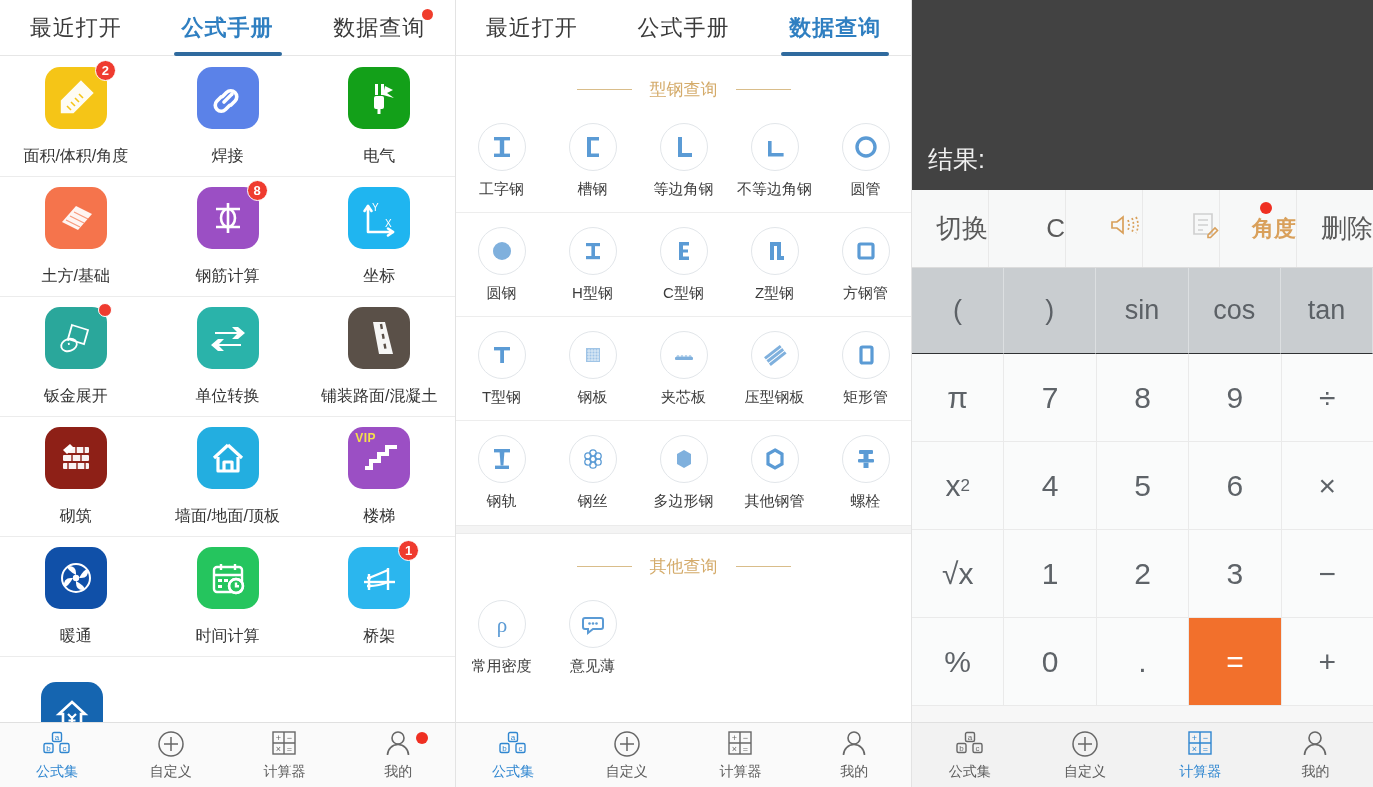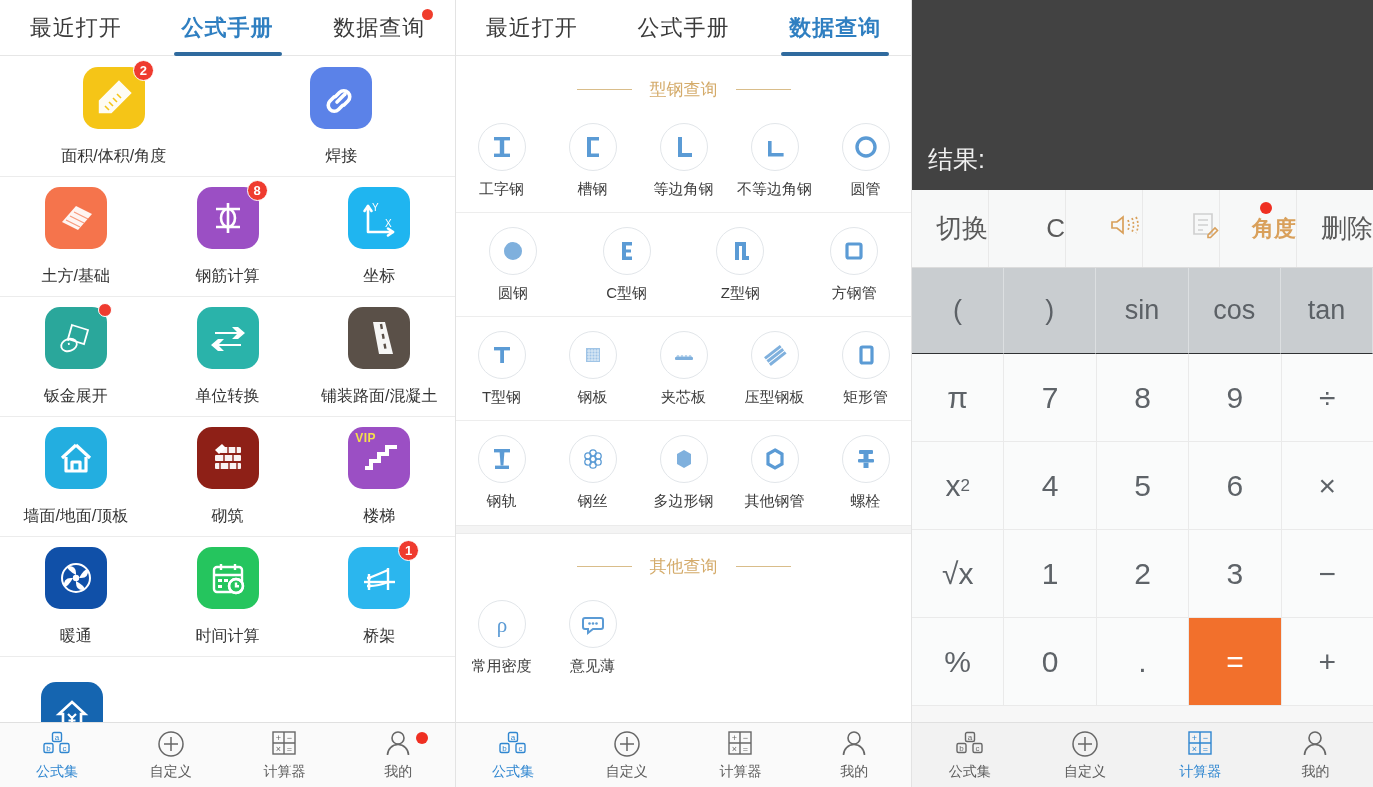--- a/index.html
+++ b/index.html
@@ -141,20 +141,35 @@
                 <g stroke="#fff" stroke-width="3.6" fill="none" stroke-linecap="round">
                   <path d="M17 27 l-4 4 a6 6 0 0 0 8.5 8.5 l4-4" transform="translate(-2,-6)"></path>
                   <path d="M27 17 l4-4 a6 6 0 0 0-8.5-8.5 l-4 4" transform="translate(-2,12) rotate(0)"></path>
                   <path d="M18 26 L26 18"></path>
                 </g>
               </svg>
 
         </div>
         <div class="flabel">焊接</div>
       </div>
+          <div class="fcell">
+        <div class="ficon" style="background:#13a019">
+          <svg width="44" height="44" viewBox="0 0 44 44">
+                <g fill="#fff">
+                  <rect x="17" y="20" width="10" height="13" rx="2"></rect>
+                  <rect x="18" y="8" width="3" height="11"></rect>
+                  <rect x="24" y="8" width="3" height="11"></rect>
+                  <rect x="20.5" y="32" width="3" height="6"></rect>
+                  <path d="M28 10 L36 14 L30 17 L37 22 L26 19 Z"></path>
+                </g>
+              </svg>
+
+        </div>
+        <div class="flabel">电气</div>
+      </div>
         </div>
         <div class="frow">
           <div class="fcell">
         <div class="ficon" style="background:#f5744c">
           <svg width="44" height="44" viewBox="0 0 44 44">
                 <g fill="#fff" opacity=".93">
                   <path d="M8 26 L22 10 L38 18 L24 34 Z"></path>
                 </g>
                 <g stroke="#f5744c" stroke-width="1.2" opacity=".7">
                   <path d="M12 24 L26 31 M16 20 L30 27 M20 16 L34 23"></path>
@@ -230,48 +245,48 @@
                   <path d="M24 8 L29 36"></path>
                 </g>
               </svg>
 
         </div>
         <div class="flabel">铺装路面/混凝土</div>
       </div>
         </div>
         <div class="frow">
           <div class="fcell">
+        <div class="ficon" style="background:#8e2017">
+          <svg width="44" height="44" viewBox="0 0 44 44">
+                <g fill="#fff" opacity=".95">
+                  <rect x="9" y="19" width="26" height="6" rx="1"></rect>
+                  <rect x="9" y="27" width="26" height="6" rx="1"></rect>
+                  <rect x="14" y="11" width="21" height="6" rx="1"></rect>
+                </g>
+                <g stroke="#8e2017" stroke-width="1.4">
+                  <path d="M18 19 v6 M27 19 v6 M14 27 v6 M23 27 v6 M31 27 v6 M22 11 v6 M30 11 v6"></path>
+                </g>
+                <path d="M9 14 L16 8 L20 12 L13 18 Z" fill="#fff"></path>
+              </svg>
+
+        </div>
+        <div class="flabel">砌筑</div>
+      </div>
+          <div class="fcell">
         <div class="ficon" style="background:#23aee0">
           <svg width="44" height="44" viewBox="0 0 44 44">
                 <g fill="none" stroke="#fff" stroke-width="3.2" stroke-linejoin="round">
                   <path d="M22 9 L36 22 M22 9 L8 22"></path>
                   <path d="M12 21 V35 H32 V21"></path>
                   <path d="M18 35 V26 h8 v9"></path>
                 </g>
               </svg>
 
         </div>
         <div class="flabel">墙面/地面/顶板</div>
-      </div>
-          <div class="fcell">
-        <div class="ficon" style="background:#8e2017">
-          <svg width="44" height="44" viewBox="0 0 44 44">
-                <g fill="#fff" opacity=".95">
-                  <rect x="9" y="19" width="26" height="6" rx="1"></rect>
-                  <rect x="9" y="27" width="26" height="6" rx="1"></rect>
-                  <rect x="14" y="11" width="21" height="6" rx="1"></rect>
-                </g>
-                <g stroke="#8e2017" stroke-width="1.4">
-                  <path d="M18 19 v6 M27 19 v6 M14 27 v6 M23 27 v6 M31 27 v6 M22 11 v6 M30 11 v6"></path>
-                </g>
-                <path d="M9 14 L16 8 L20 12 L13 18 Z" fill="#fff"></path>
-              </svg>
-
-        </div>
-        <div class="flabel">砌筑</div>
       </div>
           <div class="fcell">
         <div class="ficon" style="background:#9b4fc4">
           <svg width="44" height="44" viewBox="0 0 44 44">
                 <g fill="#fff">
                   <path d="M8 34 h8 v-7 h8 v-7 h8 v-7 h8 v-4 h-12 v7 h-8 v7 h-8 v7 H8 Z"></path>
                 </g>
               </svg>
           <span class="vip">VIP</span>
 
@@ -486,20 +501,32 @@
               <svg width="30" height="30" viewBox="0 0 30 30">
                 <circle cx="15" cy="15" r="9" fill="#7fb0dd"></circle>
               </svg>
             </div>
             <div class="qlabel">圆钢</div>
           </div>
           <div class="qcell">
             <div class="qcirc">
               <svg width="30" height="30" viewBox="0 0 30 30">
                 <g fill="#5b9bd5">
+                  <rect x="8" y="7" width="14" height="3.2"></rect>
+                  <rect x="8" y="20" width="14" height="3.2"></rect>
+                  <rect x="13.4" y="10" width="3.6" height="10"></rect>
+                </g>
+              </svg>
+            </div>
+            <div class="qlabel">H型钢</div>
+          </div>
+          <div class="qcell">
+            <div class="qcirc">
+              <svg width="30" height="30" viewBox="0 0 30 30">
+                <g fill="#5b9bd5">
                   <path d="M10 6 h10 v3.4 h-6 v4 h5 v3.2 h-5 v4 h6 V24 H10 Z"></path>
                 </g>
               </svg>
             </div>
             <div class="qlabel">C型钢</div>
           </div>
           <div class="qcell">
             <div class="qcirc">
               <svg width="30" height="30" viewBox="0 0 30 30">
                 <g fill="#5b9bd5">

